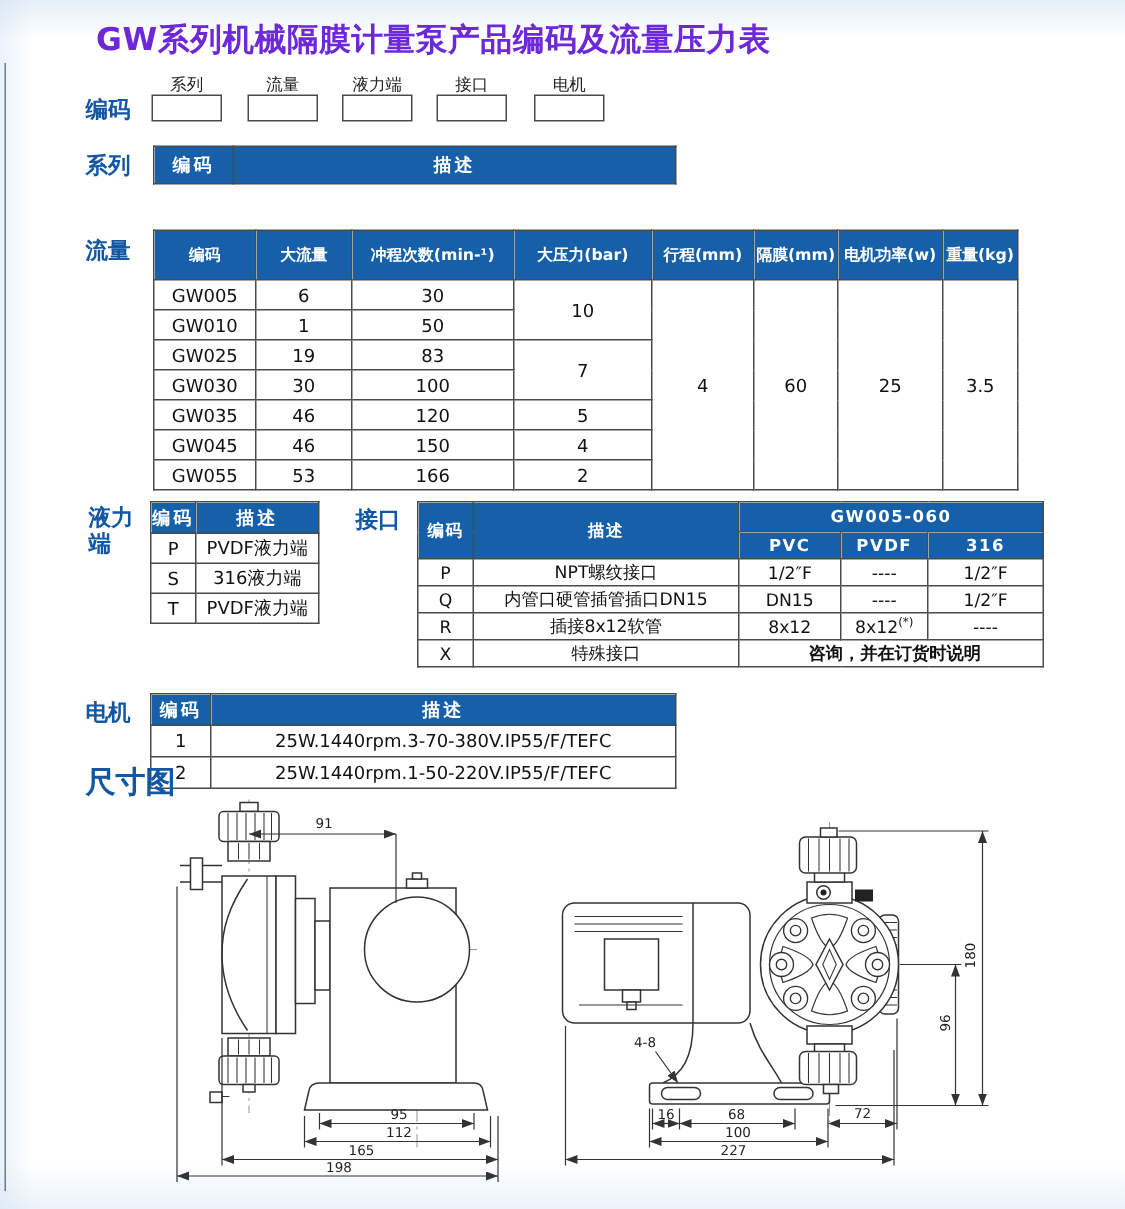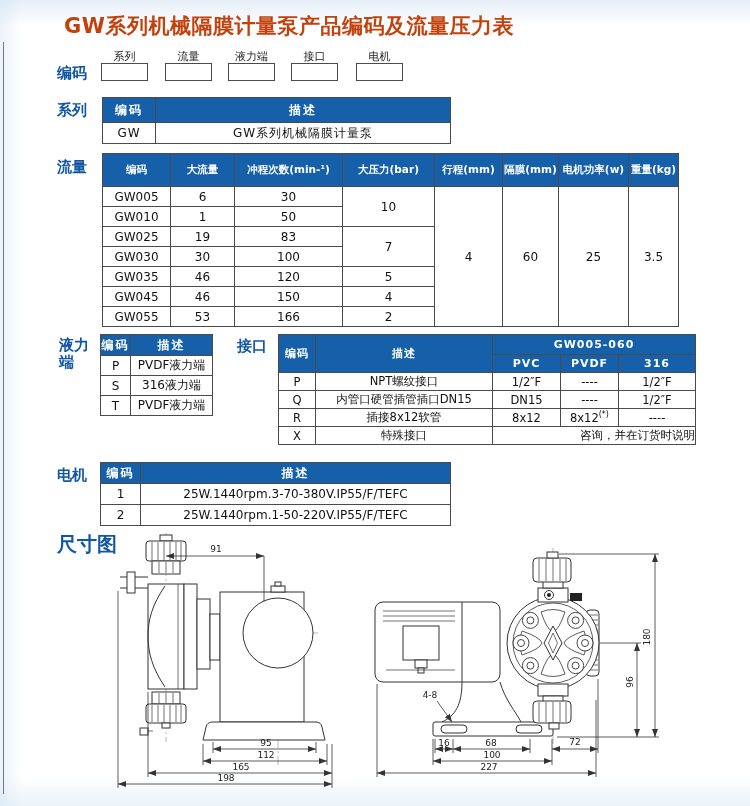--- a/index.html
+++ b/index.html
@@ -7,41 +7,41 @@
     width:750px;height:806px;position:relative;overflow:hidden;
     font-family:"DejaVu Sans","Liberation Sans",sans-serif;
     background:
       linear-gradient(180deg, rgba(199,219,238,.45) 0, rgba(255,255,255,0) 26px),
       linear-gradient(0deg, rgba(199,219,238,.35) 0, rgba(255,255,255,0) 30px),
       linear-gradient(90deg, rgba(199,219,238,.35) 0, rgba(255,255,255,0) 22px),
       #ffffff;
     color:#1b1b1b;
   }
   .edge-line{position:absolute;left:3px;top:42px;width:1px;height:752px;background:#6b7b8a;}
-  .title{position:absolute;left:64px;top:12px;font-size:21px;font-weight:bold;color:#c2410c;letter-spacing:.5px;white-space:nowrap;}
+  .title{position:absolute;left:64px;top:12px;font-size:21px;font-weight:bold;color:#6d28d9;letter-spacing:.5px;white-space:nowrap;}
   .sec-label{position:absolute;font-size:15px;font-weight:bold;color:#1257a4;white-space:nowrap;}
   .big-label{font-size:20px;}
   
   .code-label{position:absolute;left:57px;top:64px;font-size:15px;font-weight:bold;color:#1257a4;}
   .code-field{position:absolute;width:47px;text-align:center;}
   .code-field .fl{font-size:11px;color:#222;display:block;height:13px;line-height:13px;}
   .code-field .fb{display:block;height:16px;border:1px solid #4a4a4a;background:#fff;}
   
   table{border-collapse:collapse;table-layout:fixed;position:absolute;background:#fff;}
   th,td{border:1px solid #4a4a4a;text-align:center;padding:0;overflow:hidden;white-space:nowrap;}
   th{background:#1560a8;color:#fff;font-weight:bold;font-size:12px;letter-spacing:2px;}
   td{font-size:12px;color:#111;}
   .t-series th{height:24px;} .t-series td{height:20px;letter-spacing:1px;}
   .t-flow th{height:32px;font-size:10.5px;letter-spacing:0;}
   .t-flow td{height:19px;}
   .t-hyd th{height:20px;} .t-hyd td{height:19px;}
   .t-int th{font-size:11px;letter-spacing:1px;}
   .t-int .h1{height:20px;} .t-int .h2{height:18px;}
   .t-int td{height:17px;font-size:11.5px;}
-  .t-int td.left{text-align:right;padding-left:5px;}
+  .t-int td.left{text-align:center;padding-left:5px;font-weight:bold;}
   .t-mot th{height:20px;} .t-mot td{height:20px;}
   sup{font-size:8px;}
   svg text{font-size:9px;fill:#222;}
   svg .dimtxt{font-size:9px;}
 </style>
 </head>
 <body>
 
 <div class="edge-line"></div>
 
@@ -72,24 +72,20 @@
 <div class="sec-label" style="left:57px;top:101px;">系列</div>
 <table class="t-series" style="left:102px;top:97px;width:348px;">
   <colgroup>
       <col style="width:53px">
       <col style="width:295px">
     </colgroup>
   <tbody>
       <tr>
     <th>编码</th>
     <th>描述</th>
-  </tr>
-  <tr>
-    <td>GW</td>
-    <td>GW系列机械隔膜计量泵</td>
   </tr>
 </tbody>
   </table>
 
 <div class="sec-label" style="left:57px;top:158px;">流量</div>
 <table class="t-flow" style="left:102px;top:153px;width:576px;">
   <colgroup>
     <col style="width:68px">
       <col style="width:64px">
       <col style="width:108px">
@@ -250,21 +246,21 @@
     <td>1</td>
     <td>25W.1440rpm.3-70-380V.IP55/F/TEFC</td>
   </tr>
   <tr>
     <td>2</td>
     <td>25W.1440rpm.1-50-220V.IP55/F/TEFC</td>
   </tr>
 </tbody>
   </table>
 
-<div class="sec-label big-label" style="left:57px;top:531px;">尺寸图</div>
+<div class="sec-label big-label" style="left:57px;top:508px;">尺寸图</div>
 
 <svg style="position:absolute;left:0;top:525px;" width="750" height="281" viewBox="0 525 750 281">
   <defs>
     <marker id="ar" markerWidth="9" markerHeight="8" refX="8" refY="3" orient="auto-start-reverse" markerUnits="userSpaceOnUse">
       <path d="M0,0 L8,3 L0,6 Z" fill="#333"></path>
     </marker>
   </defs>
 
   <g stroke="#333" stroke-width="1" fill="none">
 

